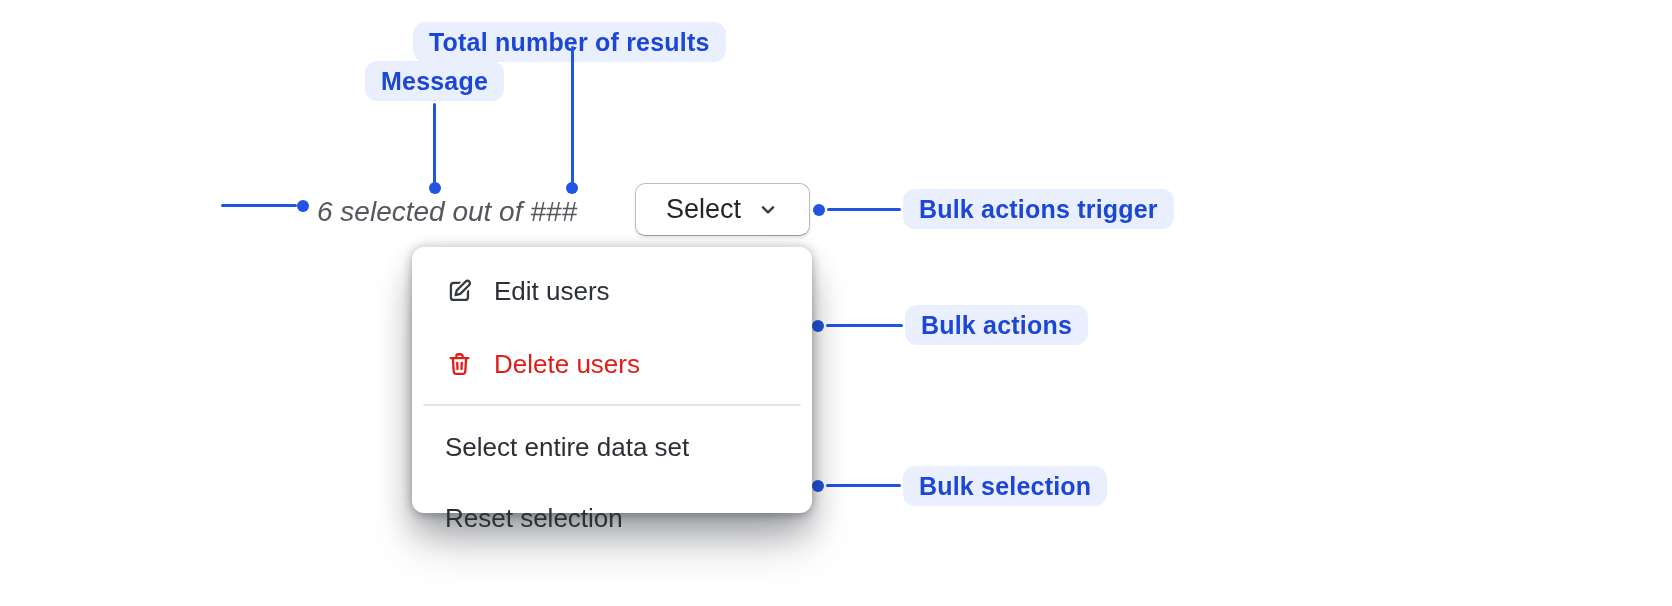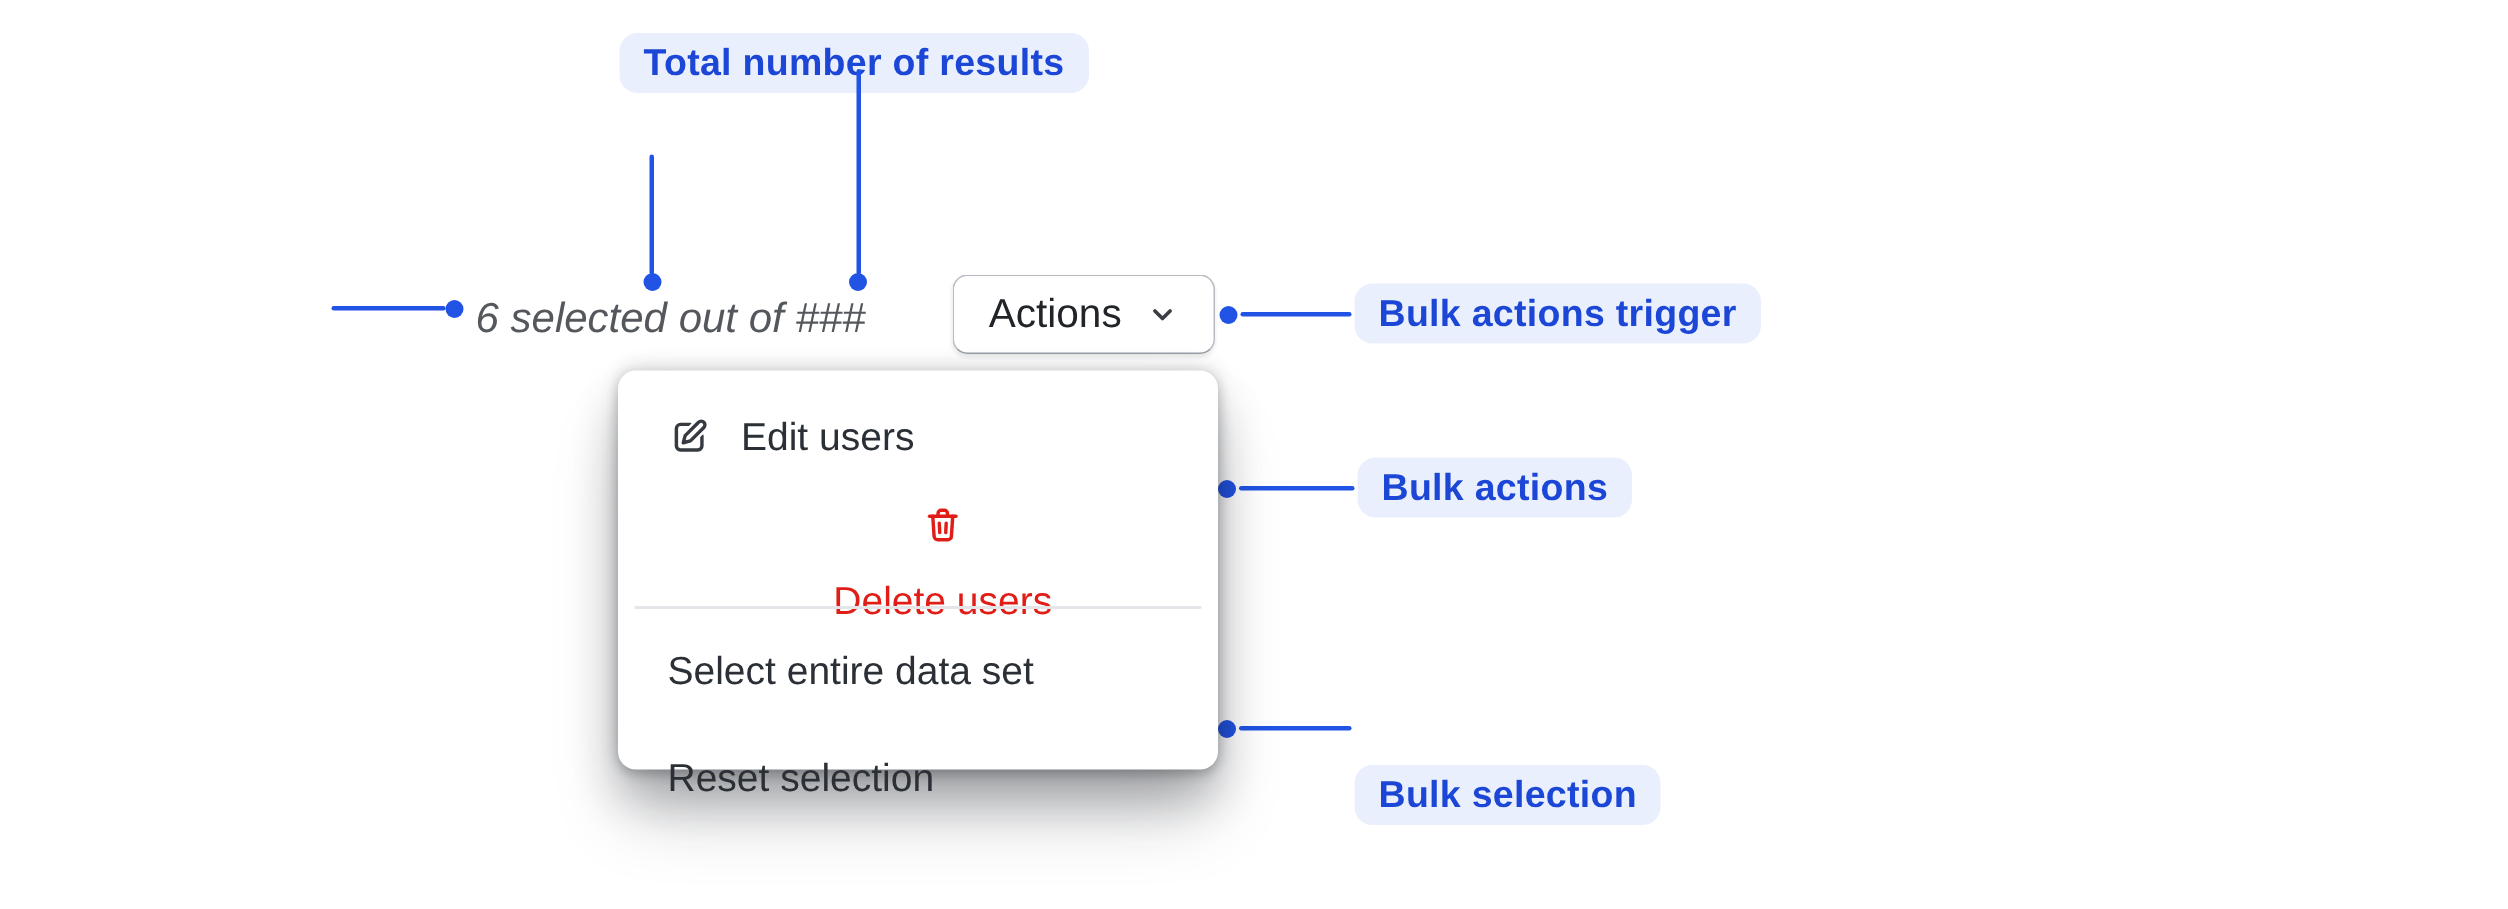--- a/index.html
+++ b/index.html
@@ -45,23 +45,24 @@
   .menu-divider{
     position:absolute;left:11px;right:11px;top:157px;height:2px;background:#e4e5e8;border-radius:1px;
   }
 </style>
 </head>
 <body>
 
 <div class="stage">
 
   <div class="pill" style="left:413px;top:2px;margin-top:20px;">Total number of results</div>
+  <div class="pill" style="left:365px;top:61px;">Message</div>
   <div class="pill" style="left:903px;top:189px;">Bulk actions trigger</div>
   <div class="pill" style="left:905px;top:305px;">Bulk actions</div>
-  <div class="pill" style="left:903px;top:466px;margin-top:44px;">Bulk selection</div>
+  <div class="pill" style="left:903px;top:466px;">Bulk selection</div>
 
   <div class="cline" style="left:221px;top:204px;width:76px;height:3px;"></div>
   <div class="cdot" style="left:297px;top:200px;"></div>
 
   <div class="cline" style="left:433px;top:103px;width:3px;height:80px;"></div>
   <div class="cdot" style="left:429px;top:182px;"></div>
 
   <div class="cline" style="left:571px;top:46px;width:3px;height:137px;"></div>
   <div class="cdot" style="left:566px;top:182px;"></div>
 
@@ -70,42 +71,42 @@
 
   <div class="cdot" style="left:812px;top:320px;"></div>
   <div class="cline" style="left:826px;top:324px;width:77px;height:3px;"></div>
 
   <div class="cdot" style="left:812px;top:480px;"></div>
   <div class="cline" style="left:826px;top:484px;width:75px;height:3px;"></div>
 
   <div class="message">6 selected out of ###</div>
 
   <button class="actions-btn">
-    <span>Actions</span>
+    <span>Select</span>
     <span class="chev">
       <svg width="22" height="22" viewBox="0 0 20 20" fill="none">
         <path d="M5.4 7.6l4.6 4.5 4.6-4.5" stroke="#3a3e44" stroke-width="2.2" stroke-linecap="round" stroke-linejoin="round"></path>
       </svg>
     </span>
   </button>
 
   <div class="menu">
 
     <div class="menu-item" style="top:16px;">
       <span class="mi-icon">
         <svg width="29" height="29" viewBox="0 0 24 24" fill="none">
           <path d="M12.6 4.9H7.2a2.3 2.3 0 0 0-2.3 2.3v9.5A2.3 2.3 0 0 0 7.2 19h9.5a2.3 2.3 0 0 0 2.3-2.3v-5.5" stroke="#363b42" stroke-width="1.9" stroke-linecap="round"></path>
           <path d="M17.15 3.7a2.05 2.05 0 0 1 2.9 2.9l-7.4 7.4-3.95 1.05 1.05-3.95z" fill="#ffffff" stroke="#ffffff" stroke-width="4.6" stroke-linejoin="round"></path>
           <path d="M17.15 3.7a2.05 2.05 0 0 1 2.9 2.9l-7.4 7.4-3.95 1.05 1.05-3.95z" fill="#ffffff" stroke="#363b42" stroke-width="1.9" stroke-linejoin="round"></path>
         </svg>
       </span>
       <span>Edit users</span>
     </div>
 
-    <div class="menu-item critical" style="top:89px;flex-direction:column;">
+    <div class="menu-item critical" style="top:89px;">
       <span class="mi-icon">
         <svg width="29" height="29" viewBox="0 0 24 24" fill="none" stroke="#e11d17" stroke-width="1.9" stroke-linecap="round" stroke-linejoin="round">
           <path d="M4.7 6.8h14.6"></path>
           <path d="M9.4 6.6V5.2a1.7 1.7 0 0 1 1.7-1.7h1.8a1.7 1.7 0 0 1 1.7 1.7v1.4"></path>
           <path d="M6.5 6.8l.72 11a2.1 2.1 0 0 0 2.1 1.96h5.36a2.1 2.1 0 0 0 2.1-1.96l.72-11"></path>
           <path d="M10.1 10.6l.25 5.2M13.9 10.6l-.25 5.2"></path>
         </svg>
       </span>
       <span>Delete users</span>
     </div>

